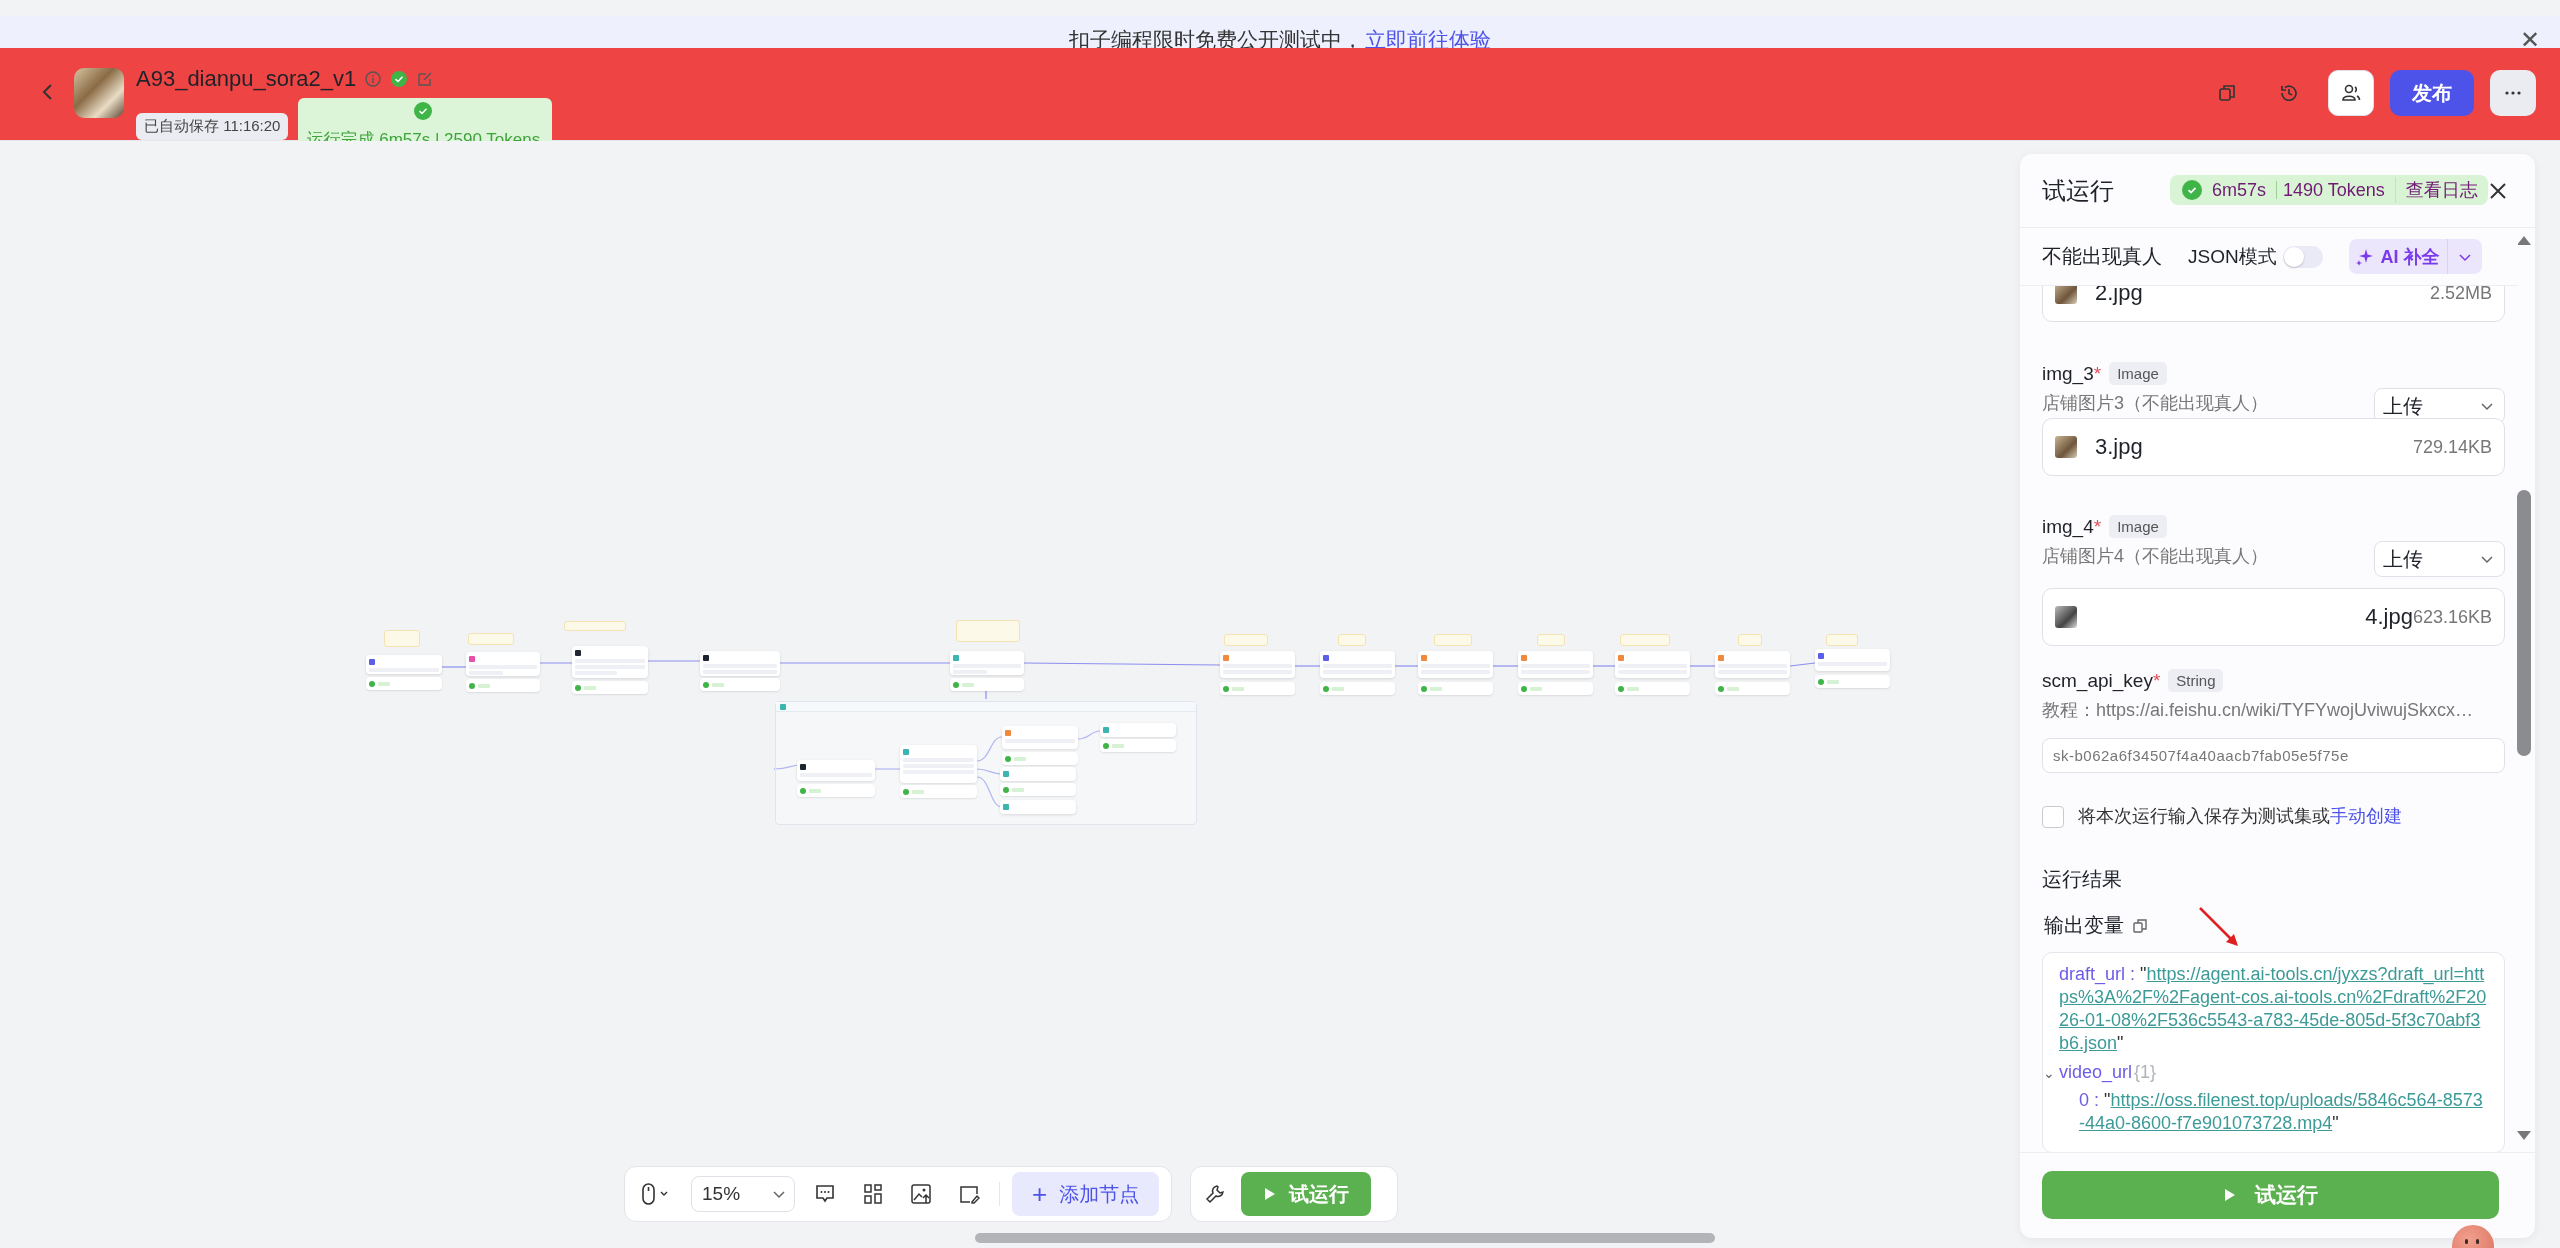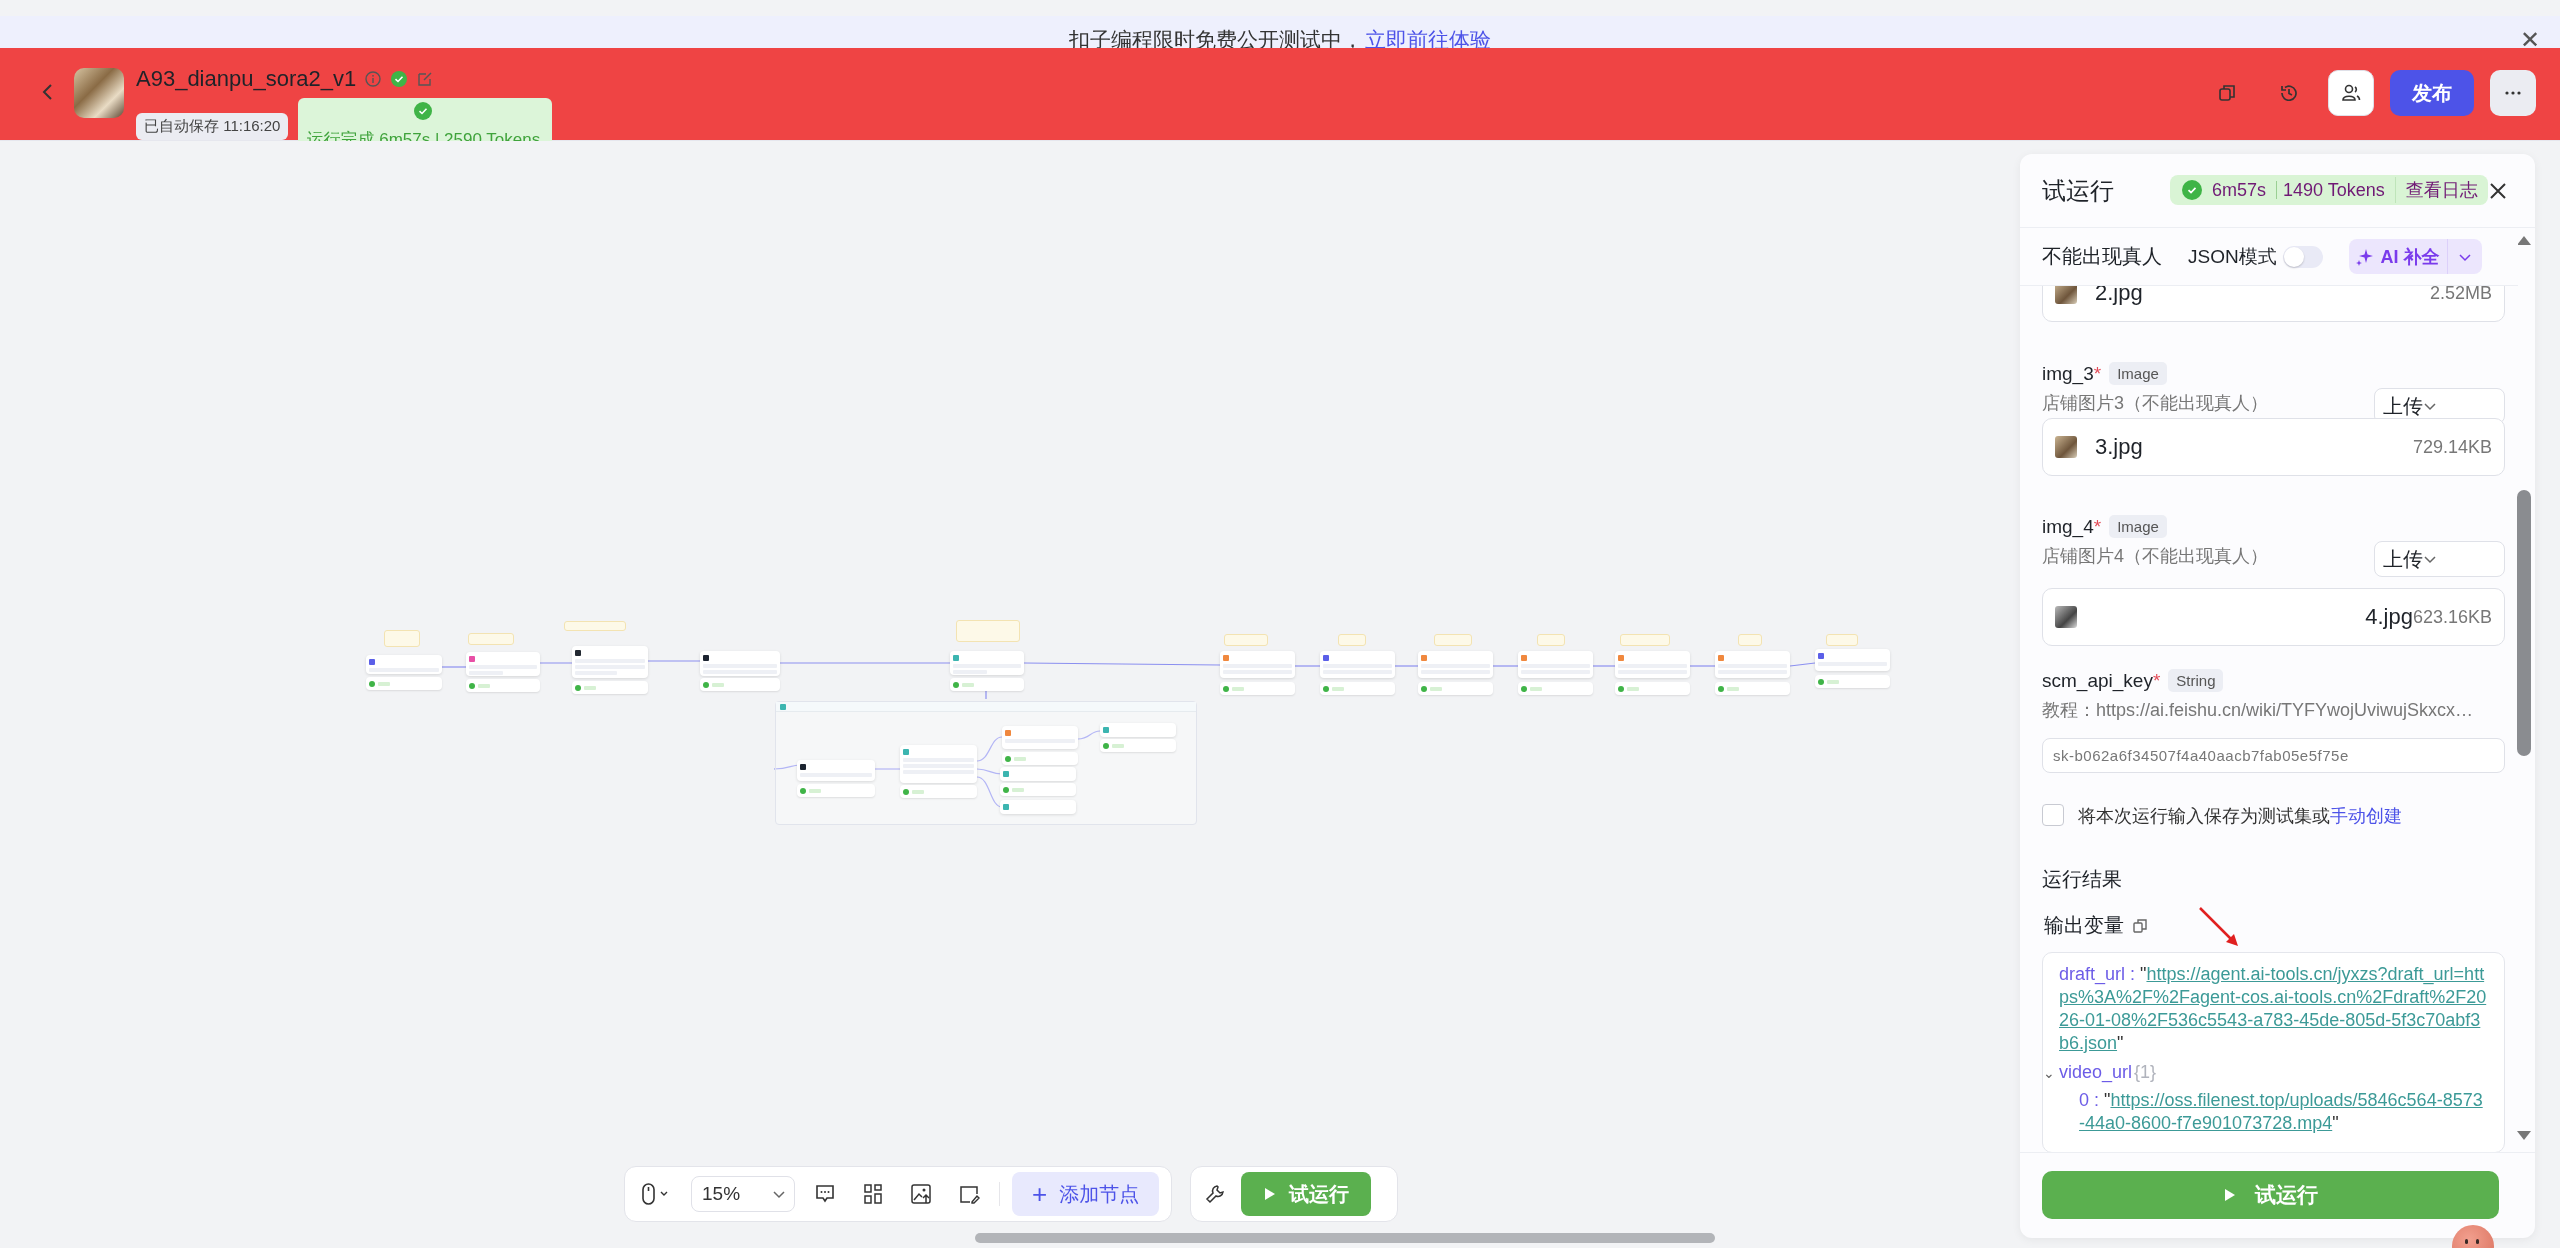--- a/index.html
+++ b/index.html
@@ -74,23 +74,23 @@
   .field { position: absolute; left: 22px; width: 454px; }
   .file-box { position: absolute; left: 22px; width: 463px; height: 58px; background: #fff; border: 1px solid #dfe1e8; border-radius: 10px; display: flex; align-items: center; padding: 0 12px; }
   .file-thumb { width: 22px; height: 22px; border-radius: 3px; background: linear-gradient(135deg,#cbb593,#6e553b 60%,#d9ceb9); margin-right: 18px; }
   .file-name { font-size: 22px; color: #1f2329; flex: 1; }
   .file-size { font-size: 18px; color: #777; }
   .var-line { display: flex; align-items: center; gap: 8px; }
   .var-name { font-size: 19px; font-weight: 500; color: #1f2329; }
   .req { color: #e34d59; }
   .type-tag { background: #eceef4; color: #555; font-size: 15px; padding: 3px 8px; border-radius: 5px; }
   .var-desc { font-size: 18px; color: #777; margin-top: 6px; }
-  .upload-sel { position: absolute; right: -9px; top: 26px; width: 131px; height: 36px; border: 1px solid #dfe1e8; border-radius: 8px; background: #fff; display: flex; align-items: center; padding: 0 10px 0 8px; font-size: 20px; color: #1f2329; cursor: pointer; }
+  .upload-sel { position: absolute; right: -9px; top: 26px; width: 131px; height: 36px; border: 1px solid #dfe1e8; border-radius: 8px; background: #fff; display: flex; align-items: center; justify-content: space-between; padding: 0 10px 0 8px; font-size: 20px; color: #1f2329; cursor: pointer; }
   .text-input { position: absolute; left: 22px; width: 463px; height: 35px; border: 1px solid #dfe1e8; border-radius: 8px; background: #fff; font-size: 15px; color: #777; padding: 0 10px; display: flex; align-items: center; letter-spacing: 0.5px; }
-  .save-row { position: absolute; left: 22px; display: flex; align-items: flex-start; gap: 14px; font-size: 18px; color: #333; }
+  .save-row { position: absolute; left: 22px; display: flex; align-items: flex-end; gap: 14px; font-size: 18px; color: #333; }
   .checkbox { width: 22px; height: 22px; border: 1px solid #c8cad2; border-radius: 4px; background: #fff; cursor: pointer; }
   .save-row .link { color: #4d53e8; cursor: pointer; }
   .section-title { position: absolute; left: 22px; font-size: 20px; font-weight: 500; color: #1f2329; }
   .out-box { position: absolute; left: 22px; width: 463px; height: 201px; background: #fff; border: 1px solid #e4e6ec; border-radius: 10px; padding: 10px 16px; font-size: 18px; line-height: 23px; }
   .key { color: #6c5ce7; }
   .url { color: #3c9a97; text-decoration: underline; cursor: pointer; word-break: break-all; }
   .quote { color: #333; }
   .muted { color: #b0b3bc; }
   .vscroll-thumb { position: absolute; right: 4px; top: 336px; width: 14px; height: 266px; background: #8a8c90; border-radius: 7px; }
   .arrow-up { position: absolute; right: 4px; top: 82px; width: 0; height: 0; border-left: 7px solid transparent; border-right: 7px solid transparent; border-bottom: 9px solid #777; }

